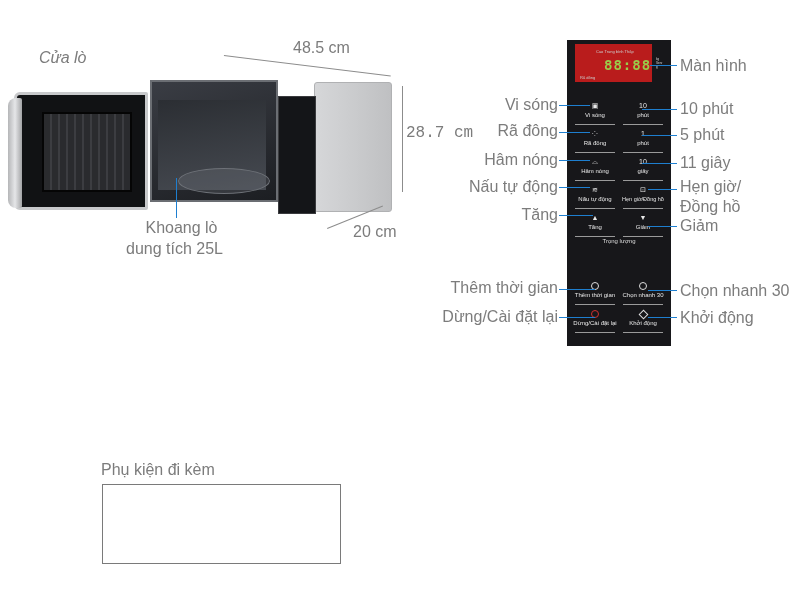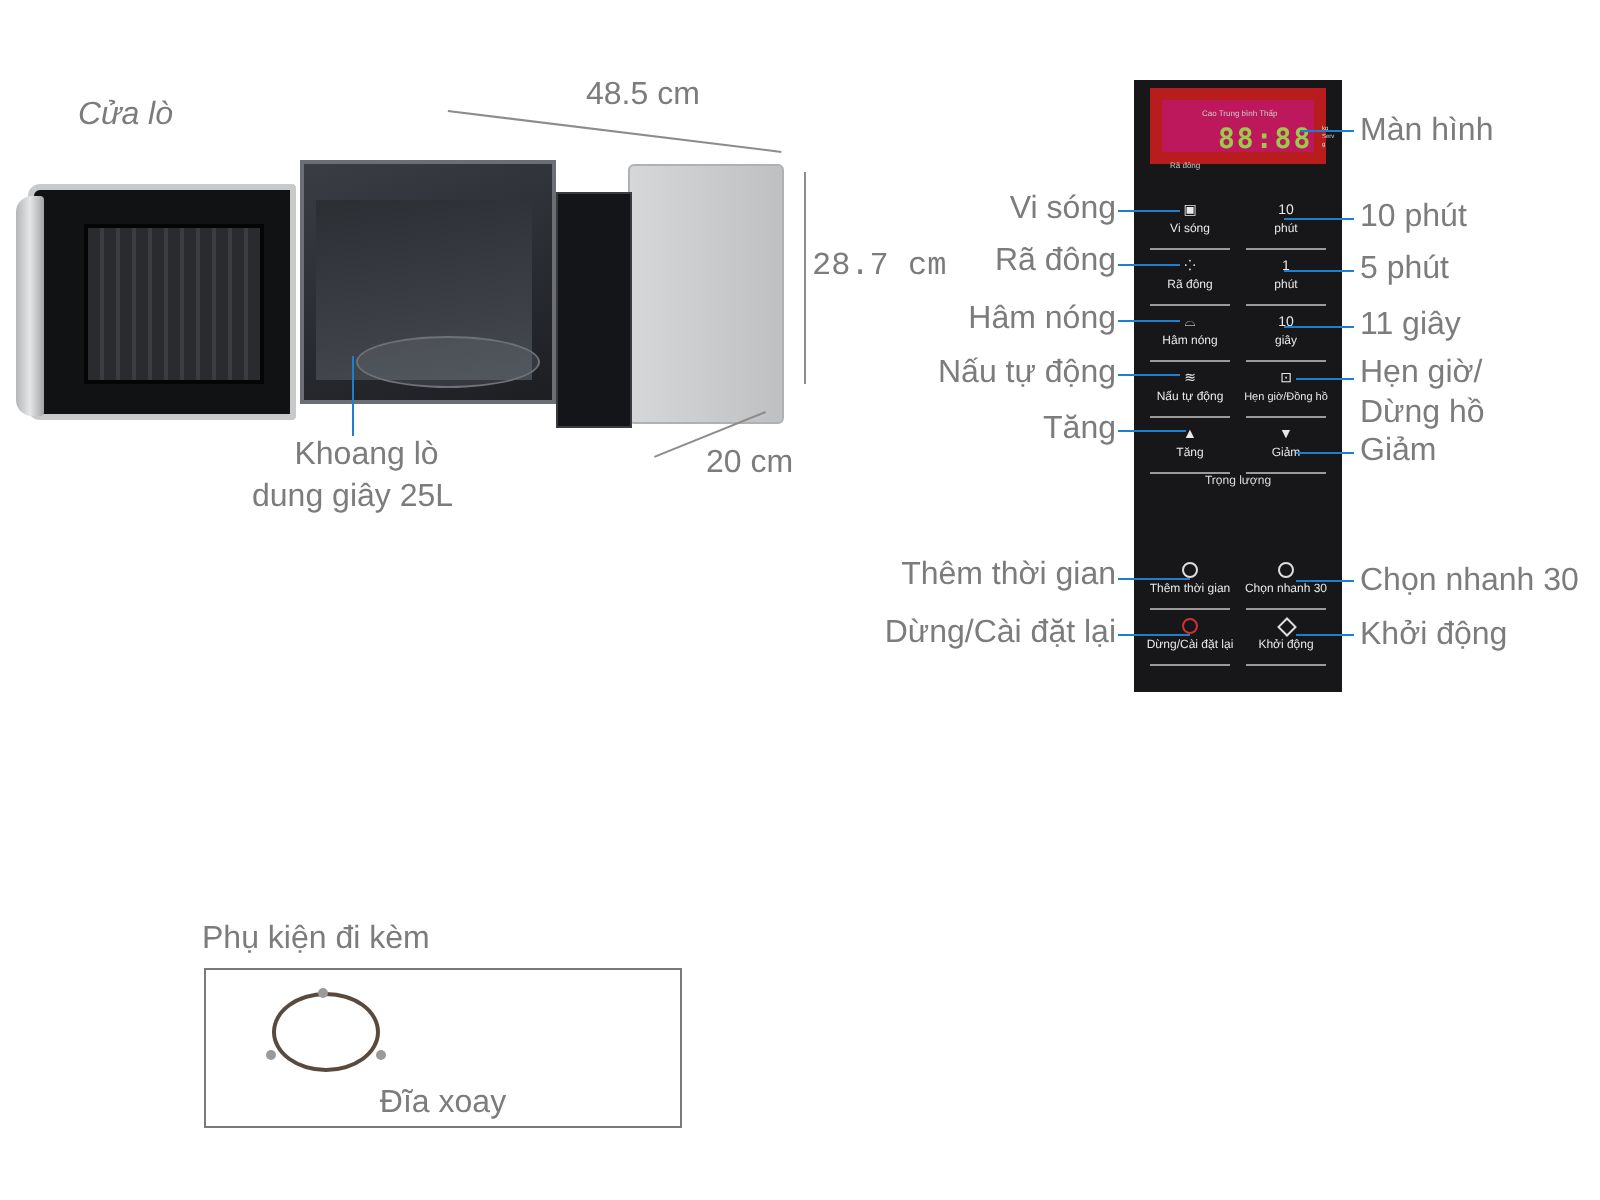--- a/index.html
+++ b/index.html
@@ -23,21 +23,21 @@
     border: 1px solid #3a3b3e; }
   .mw-door { position: absolute; left: 14px; top: 92px; width: 134px; height: 118px;
     background: #111214; border: 3px solid #c8c9cb; border-radius: 6px 2px 2px 6px; }
   .mw-handle { position: absolute; left: 8px; top: 98px; width: 14px; height: 110px; border-radius: 8px 2px 2px 8px;
     background: linear-gradient(90deg,#b5b6b8,#e5e6e8,#a3a4a6); }
   .mw-window { position: absolute; left: 42px; top: 112px; width: 90px; height: 80px;
     background: repeating-linear-gradient(90deg,#2a2b2e 0 6px,#3c3d41 6px 8px); border: 2px solid #050505; }
 
   
   .panel { position: absolute; left: 567px; top: 40px; width: 104px; height: 306px; background: #17171a; }
-  .display { position: absolute; left: 8px; top: 4px; width: 88px; height: 38px; background: #be185d; border: 6px solid #b91c1c; }
+  .display { position: absolute; left: 8px; top: 4px; width: 77px; height: 38px; background: #b91c1c; border: 1px solid #b91c1c; }
   .disp-top { position: absolute; left: 20px; top: 4px; font-size: 4px; color: #ccc; white-space: nowrap; }
   .disp-digits { position: absolute; left: 28px; top: 12px; font-family: "DejaVu Sans Mono", monospace; font-size: 14px;
     color: #9acb4a; letter-spacing: 1px; font-weight: bold; }
   .disp-bot { position: absolute; left: 4px; top: 30px; font-size: 4px; color: #ccc; }
   .disp-units { position: absolute; left: 80px; top: 12px; font-size: 3px; color: #ddd; line-height: 4px; }
   .pbtn { position: absolute; width: 48px; height: 22px; text-align: center; color: #e8e8e8; font-size: 6px; }
   .pbtn .ic { display: block; height: 11px; line-height: 11px; font-size: 7px; }
   .pbtn .tx { display: block; line-height: 8px; }
   .pbtn::after { content: ""; position: absolute; left: 4px; right: 4px; bottom: -3px; height: 1px; background: #9a9a9a; }
   .weight { position: absolute; left: 0; width: 104px; top: 198px; text-align: center; font-size: 6px; color: #ddd; }
@@ -77,21 +77,21 @@
 
 <div class="abs" style="left:402px;top:86px;width:1px;height:106px;background:#8c8c8c;"></div>
 <div class="lbl" style="left:406px;top:124px;font-family:Liberation Mono, monospace;">28.7 cm</div>
 
 <div class="dim" style="left:327px;top:228px;width:60px;transform:rotate(-22deg);"></div>
 <div class="lbl" style="left:353px;top:223px;">20 cm</div>
 
 <div class="vline" style="left:176px;top:178px;height:40px;"></div>
 <div class="lbl" style="left:140px;top:219px;text-align:center;">
   <div>Khoang lò</div>
-  <div style="margin-left:-14px;margin-top:3px;">dung giây 25L</div>
+  <div style="margin-left:-14px;margin-top:3px;">dung tích 25L</div>
 </div>
 
 <div class="panel">
   <div class="display">
     <span class="disp-top">Cao  Trung bình  Thấp</span>
     <span class="disp-digits">88:88</span>
     <span class="disp-units">
       <span>kg</span><br>
       <span>Serv</span><br>
       <span>g</span>
@@ -188,34 +188,27 @@
 
 <div class="line" style="left:642px;top:135px;width:35px;"></div>
 <div class="lbl" style="left:680px;top:126px;">5 phút</div>
 
 <div class="line" style="left:642px;top:163px;width:35px;"></div>
 <div class="lbl" style="left:680px;top:154px;">11 giây</div>
 
 <div class="line" style="left:648px;top:189px;width:29px;"></div>
 <div class="lbl" style="left:680px;top:177px;line-height:20px;">
   <div>Hẹn giờ/</div>
-  <div>Dừng hồ</div>
+  <div>Đồng hồ</div>
 </div>
 
 <div class="line" style="left:648px;top:226px;width:29px;"></div>
 <div class="lbl" style="left:680px;top:217px;">Giảm</div>
 
 <div class="line" style="left:648px;top:290px;width:29px;"></div>
 <div class="lbl" style="left:680px;top:282px;">Chọn nhanh 30</div>
 
 <div class="line" style="left:648px;top:317px;width:29px;"></div>
 <div class="lbl" style="left:680px;top:309px;">Khởi động</div>
 
 <div class="acc-title">Phụ kiện đi kèm</div>
 <div class="acc-box">
-  <div class="acc-cell">
-    <div class="ring"></div>
-    <div class="ring-dot" style="left:56px;top:9px;"></div>
-    <div class="ring-dot" style="left:30px;top:40px;"></div>
-    <div class="ring-dot" style="left:85px;top:40px;"></div>
-    <div class="acc-label">Đĩa xoay</div>
-  </div>
 </div>
 
 </body></html>

